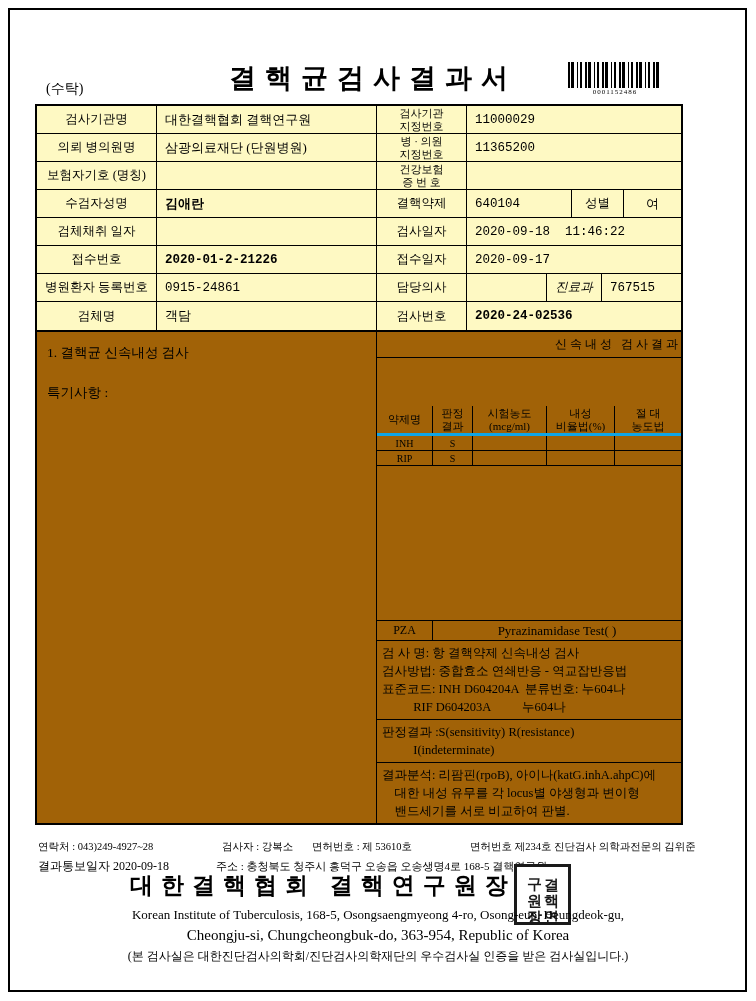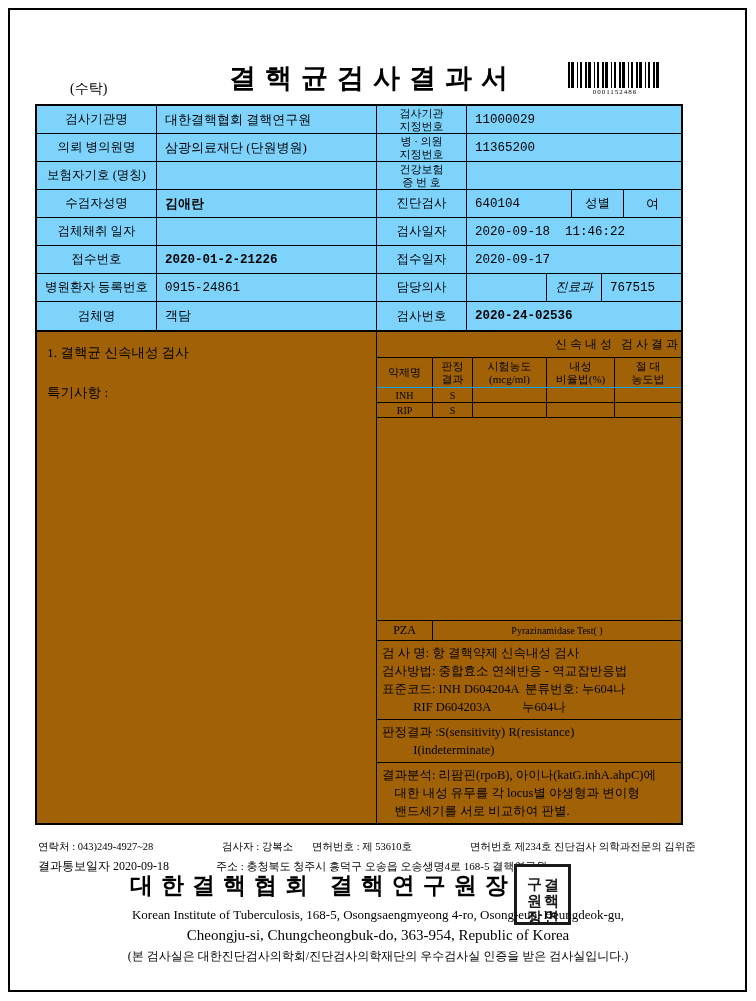--- a/index.html
+++ b/index.html
@@ -8,28 +8,28 @@
     width: 756px; height: 1001px;
     position: relative;
     font-family: "Liberation Serif", "DejaVu Serif", serif;
     color: #000;
     overflow: hidden;
   }
   .page { position: absolute; inset: 0; background: #fff; }
   .page-border { position: absolute; left: 8px; top: 8px; right: 9px; bottom: 9px; border: 2px solid #000; pointer-events: none; }
 
   
-  .consignment { position: absolute; left: 46px; top: 80px; font-size: 14px; margin-left: 24px; }
+  .consignment { position: absolute; left: 46px; top: 80px; font-size: 14px; }
   .doc-title { position: absolute; left: 120px; right: 130px; top: 60px; text-align: center; font-size: 27px; font-weight: bold; letter-spacing: 9px; white-space: nowrap; }
   .barcode { position: absolute; left: 568px; top: 62px; width: 94px; }
   .bars { height: 26px; background: repeating-linear-gradient(90deg, #000 0 2px, #fff 2px 3px, #000 3px 6px, #fff 6px 9px, #000 9px 10px, #fff 10px 12px, #000 12px 14px, #fff 14px 17px); }
   .barcode-text { font-size: 7px; text-align: center; letter-spacing: 1px; }
 
   
-  .itable { position: absolute; left: 35px; top: 104px; width: 648px; border: 2px solid #000; background: #7dd3fc; }
+  .itable { position: absolute; left: 35px; top: 104px; width: 648px; border: 2px solid #000; background: #fef9c3; }
   .irow { display: flex; height: 28px; }
   .icell { border-right: 1px solid #000; border-bottom: 1px solid #000; display: flex; align-items: center; white-space: pre-wrap; overflow: hidden; }
   .irow > .icell:last-child { border-right: none; }
   .irow.last > .icell { border-bottom: none; }
   .lab { justify-content: center; text-align: center; font-size: 12.5px; }
   .val { padding-left: 8px; font-size: 13px; }
   .two { font-size: 11px; line-height: 13px; white-space: pre-line; }
   .mono { font-family: "Liberation Mono", "DejaVu Sans Mono", monospace; font-size: 12.5px; }
   .bold { font-weight: bold; }
   .cw1 { width: 120px; } .cw2 { width: 220px; } .cw3 { width: 90px; }
@@ -37,30 +37,30 @@
   .grow { flex: 1; }
   .ctr { justify-content: center; padding-left: 0; }
 
   
   .main { position: absolute; left: 35px; top: 332px; width: 648px; height: 493px; border: 2px solid #000; border-top: none; display: flex; background: #a16207; }
   .left-pane { width: 340px; border-right: 1px solid #000; position: relative; }
   .sec-title { position: absolute; left: 10px; top: 12px; font-size: 13.5px; }
   .remarks { position: absolute; left: 10px; top: 52px; font-size: 13.5px; }
   .right-pane { flex: 1; display: flex; flex-direction: column; }
   .rp-title { height: 26px; line-height: 25px; text-align: right; border-bottom: 1px solid #000; font-size: 12px; letter-spacing: 3px; }
-  .drug-header { display: flex; height: 30px; border-bottom: 1px solid #0ea5e9; }
+  .drug-header { display: flex; height: 30px; border-bottom: 3px solid #0ea5e9; margin-top: 48px; }
   .dh { border-right: 1px solid #000; display: flex; align-items: center; justify-content: center; text-align: center; font-size: 11px; line-height: 13px; white-space: pre-line; }
   .drug-header > .dh:last-child, .drug-row > .dc:last-child { border-right: none; }
   .dc1 { width: 56px; } .dc2 { width: 40px; } .dc3 { width: 74px; } .dc4 { width: 68px; } .dc5 { flex: 1; }
   .drug-row { display: flex; height: 15px; border-bottom: 1px solid #000; }
   .dc { border-right: 1px solid #000; display: flex; align-items: center; justify-content: center; font-size: 10px; }
   .rp-spacer { flex: 1; }
   .pza-row { display: flex; height: 21px; border-top: 1px solid #000; border-bottom: 1px solid #000; }
   .pza-name { width: 56px; border-right: 1px solid #000; display: flex; align-items: center; justify-content: center; font-size: 12px; }
-  .pza-val { flex: 1; display: flex; align-items: center; justify-content: center; font-size: 10px; }
+  .pza-val { flex: 1; display: flex; align-items: center; justify-content: center; font-size: 13px; }
   .note-box { padding: 3px 5px; border-bottom: 1px solid #000; }
   .note-box.nb3 { border-bottom: none; }
   .note-line { font-size: 12.5px; line-height: 18px; white-space: pre-wrap; }
 
   
   .f-small { position: absolute; font-size: 10.5px; white-space: nowrap; }
   .f-contact { left: 38px; top: 840px; }
   .f-examiner { left: 222px; top: 840px; }
   .f-license { left: 312px; top: 840px; }
   .f-specialist { left: 470px; top: 840px; }
@@ -105,21 +105,21 @@
     <div class="irow">
       <div class="icell lab cw1">보험자기호 (명칭)</div>
       <div class="icell val cw2"></div>
       <div class="icell lab cw3 two">건강보험
 증 번 호</div>
       <div class="icell val grow"></div>
     </div>
     <div class="irow">
       <div class="icell lab cw1">수검자성명</div>
       <div class="icell val cw2 bold">김애란</div>
-      <div class="icell lab cw3">진단검사</div>
+      <div class="icell lab cw3">결핵약제</div>
       <div class="icell val cwa mono">640104</div>
       <div class="icell lab cwb">성별</div>
       <div class="icell val grow ctr">여</div>
     </div>
     <div class="irow">
       <div class="icell lab cw1">검체채취 일자</div>
       <div class="icell val cw2"></div>
       <div class="icell lab cw3">검사일자</div>
       <div class="icell val grow mono">2020-09-18  11:46:22</div>
     </div>

